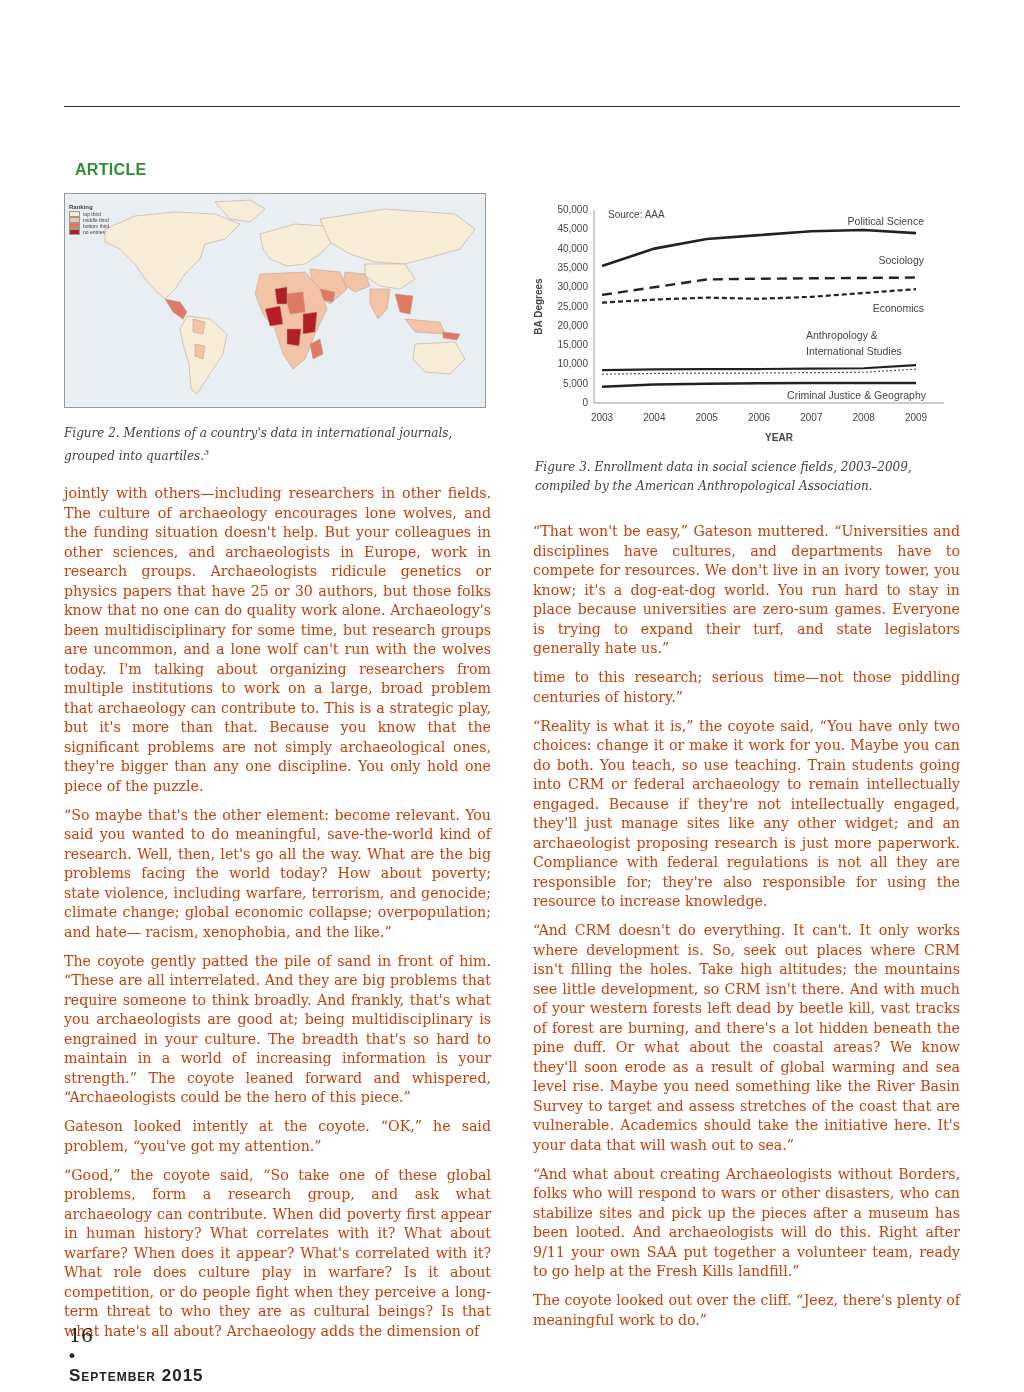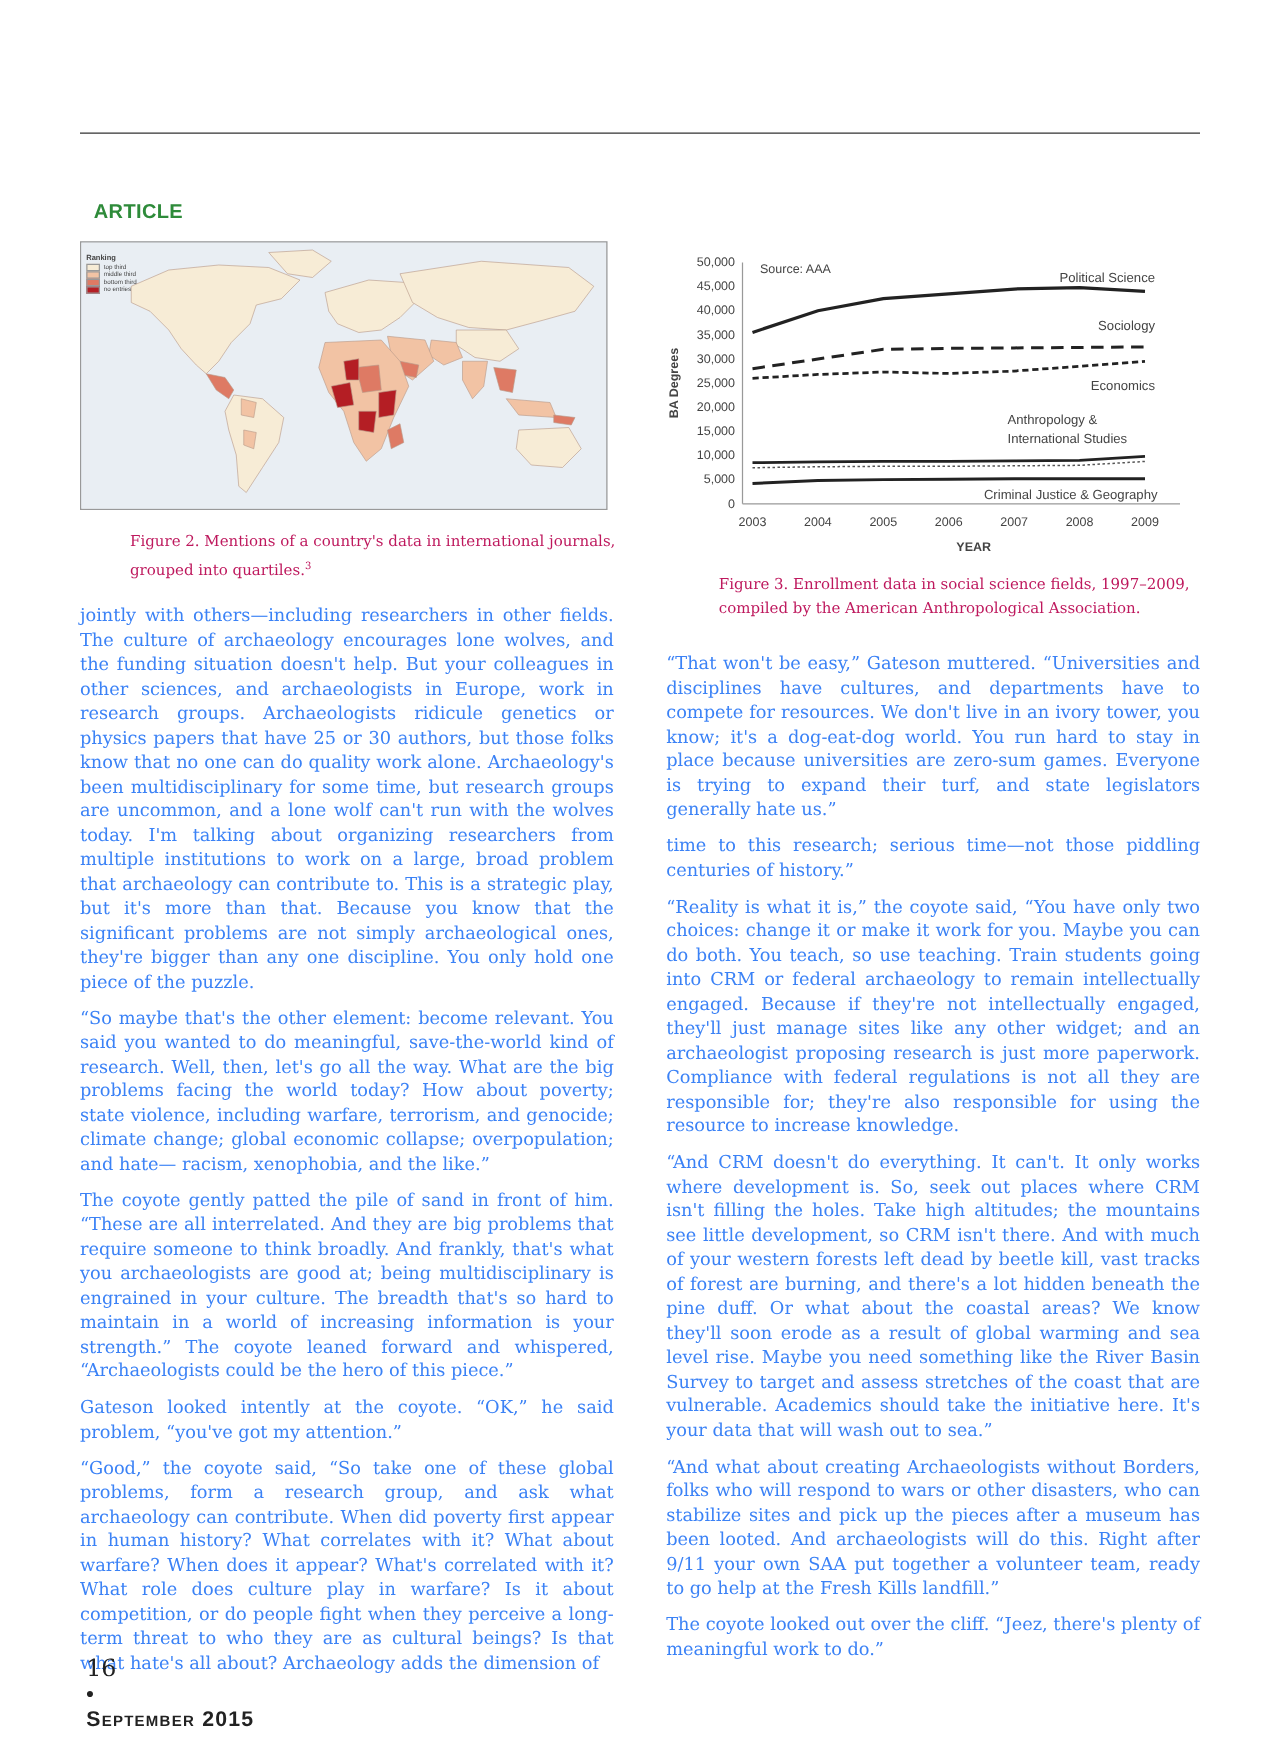--- a/index.html
+++ b/index.html
@@ -21,29 +21,29 @@
   }
   .fig2 svg { display: block; }
   .legend {
     position: absolute; left: 4px; top: 10px;
     font-family: "Liberation Sans", sans-serif; font-size: 5px; color: #444;
   }
   .legend .title { font-weight: bold; font-size: 6px; margin-bottom: 1px; }
   .legend .row { display: flex; align-items: center; height: 6px; }
   .legend .sw { width: 9px; height: 4px; margin-right: 3px; border: 0.5px solid #999; }
   .caption {
-    position: absolute; font-size: 12px; line-height: 19px; color: #be185d; margin-left: 40px;
+    position: absolute; font-style: italic; font-size: 12px; line-height: 19px; color: #404040;
   }
   .cap2 { left: 64px; top: 424px; width: 430px; }
   .cap3 { left: 535px; top: 458px; width: 425px; }
   
   .fig3 { position: absolute; left: 532px; top: 198px; width: 428px; height: 250px; }
   .fig3 svg text { font-family: "Liberation Sans", "DejaVu Sans", sans-serif; }
   
-  .col { position: absolute; font-size: 14.2px; line-height: 19.5px; text-align: justify; color: #3b82f6; }
+  .col { position: absolute; font-size: 14.2px; line-height: 19.5px; text-align: justify; color: #c2410c; }
   .col p { margin: 0 0 9.5px 0; hyphens: auto; }
   .col-left { left: 64px; top: 484px; width: 427px; }
   .col-right { left: 533px; top: 522px; width: 427px; }
   .footer {
     position: absolute; left: 64px; top: 1324px; width: 440px;
     font-family: "Liberation Sans", "DejaVu Sans", sans-serif; font-weight: bold; font-size: 17px; color: #222;
     display: flex; align-items: baseline; flex-direction: column;
   }
   .footer .pnum { font-family: "DejaVu Serif", serif; font-weight: normal; font-size: 19px; margin-right: 32px; }
   .footer .sep { margin: 0 5px; }
@@ -149,21 +149,21 @@
       <polyline points="70,176.19 122.33333333333334,175.418 174.66666666666669,175.032 227,175.032 279.33333333333337,174.64600000000002 331.6666666666667,174.26 384,171.172" fill="none" stroke="#555" stroke-width="1.2" stroke-dasharray="2,2"></polyline>
       <polyline points="70,188.788 122.33333333333334,186.472 174.66666666666669,185.7 227,185.314 279.33333333333337,184.928 331.6666666666667,184.928 384,184.928" fill="none" stroke="#222" stroke-width="2.4"></polyline>
       <text x="392" y="27.439999999999998" font-size="10.5" text-anchor="end" fill="#444">Political Science</text>
       <text x="392" y="66.03999999999999" font-size="10.5" text-anchor="end" fill="#444">Sociology</text>
       <text x="392" y="114.29" font-size="10.5" text-anchor="end" fill="#444">Economics</text>
       <text x="274" y="141.31" font-size="10.5" fill="#444">Anthropology &amp;</text>
       <text x="274" y="156.75" font-size="10.5" fill="#444">International Studies</text>
       <text x="394" y="201.14" font-size="10.5" text-anchor="end" fill="#444">Criminal Justice &amp; Geography</text>
     </svg>
 </div>
-<div class="caption cap3">Figure 3. Enrollment data in social science fields, 1997–2009, compiled by the American Anthropological Association.</div>
+<div class="caption cap3">Figure 3. Enrollment data in social science fields, 2003–2009, compiled by the American Anthropological Association.</div>
 
 <div class="col col-left">
   <p>jointly with others—including researchers in other fields. The culture of archaeology encourages lone wolves, and the funding situation doesn't help. But your colleagues in other sciences, and archaeologists in Europe, work in research groups. Archaeologists ridicule genetics or physics papers that have 25 or 30 authors, but those folks know that no one can do quality work alone. Archaeology's been multidisciplinary for some time, but research groups are uncommon, and a lone wolf can't run with the wolves today. I'm talking about organizing researchers from multiple institutions to work on a large, broad problem that archaeology can contribute to. This is a strategic play, but it's more than that. Because you know that the significant problems are not simply archaeological ones, they're bigger than any one discipline. You only hold one piece of the puzzle.</p>
   <p>“So maybe that's the other element: become relevant. You said you wanted to do meaningful, save-the-world kind of research. Well, then, let's go all the way. What are the big problems facing the world today? How about poverty; state violence, including warfare, terrorism, and genocide; climate change; global economic collapse; overpopulation; and hate— racism, xenophobia, and the like.”</p>
   <p>The coyote gently patted the pile of sand in front of him. “These are all interrelated. And they are big problems that require someone to think broadly. And frankly, that's what you archaeologists are good at; being multidisciplinary is engrained in your culture. The breadth that's so hard to maintain in a world of increasing information is your strength.” The coyote leaned forward and whispered, “Archaeologists could be the hero of this piece.”</p>
   <p>Gateson looked intently at the coyote. “OK,” he said problem, “you've got my attention.”</p>
   <p>“Good,” the coyote said, “So take one of these global problems, form a research group, and ask what archaeology can contribute. When did poverty first appear in human history? What correlates with it? What about warfare? When does it appear? What's correlated with it? What role does culture play in warfare? Is it about competition, or do people fight when they perceive a long-term threat to who they are as cultural beings? Is that what hate's all about? Archaeology adds the dimension of</p>
 </div>
 
 <div class="col col-right">

